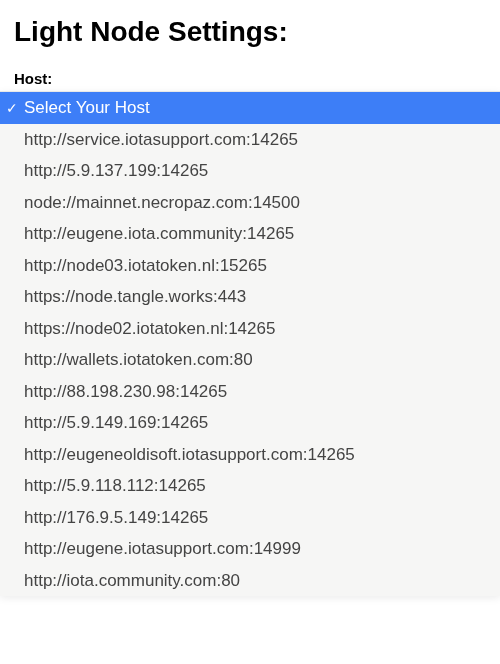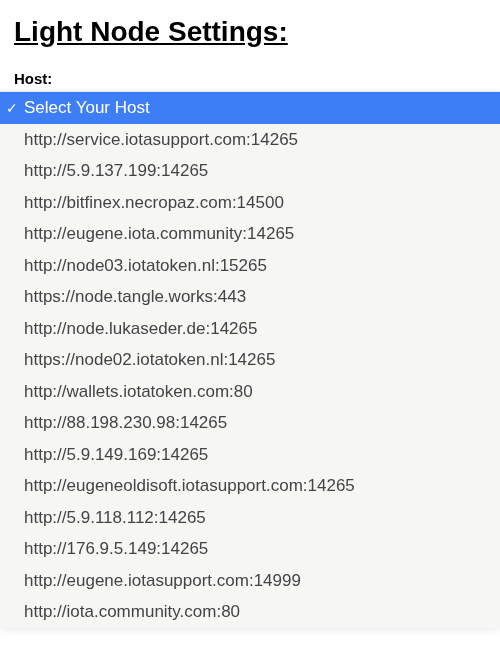--- a/index.html
+++ b/index.html
@@ -15,21 +15,20 @@
       overflow: hidden;
     }
     .container {
       padding: 16px 14px 0 14px;
     }
     .title {
       font-size: 28px;
       font-weight: 700;
       color: #000;
       margin-bottom: 22px;
-      text-decoration: underline;
     }
     .label {
       font-size: 15px;
       font-weight: 700;
       color: #000;
       margin-bottom: 4px;
     }
     .dropdown {
       position: relative;
       margin-left: -14px;
@@ -84,25 +83,24 @@
   <h1 class="title">Light Node Settings:</h1>
   <div class="label">Host:</div>
   <div class="dropdown">
     <div class="left-edge"></div>
     <div class="option selected">
       <span class="checkmark">✓</span>
       <span>Select Your Host</span>
     </div>
     <div class="option"><span>http://service.iotasupport.com:14265</span></div>
     <div class="option"><span>http://5.9.137.199:14265</span></div>
-    <div class="option"><span>http://bitfinex.necropaz.com:14500</span></div>
+    <div class="option"><span>node://mainnet.necropaz.com:14500</span></div>
     <div class="option"><span>http://eugene.iota.community:14265</span></div>
     <div class="option"><span>http://node03.iotatoken.nl:15265</span></div>
     <div class="option"><span>https://node.tangle.works:443</span></div>
-    <div class="option"><span>http://node.lukaseder.de:14265</span></div>
     <div class="option"><span>https://node02.iotatoken.nl:14265</span></div>
     <div class="option"><span>http://wallets.iotatoken.com:80</span></div>
     <div class="option"><span>http://88.198.230.98:14265</span></div>
     <div class="option"><span>http://5.9.149.169:14265</span></div>
     <div class="option"><span>http://eugeneoldisoft.iotasupport.com:14265</span></div>
     <div class="option"><span>http://5.9.118.112:14265</span></div>
     <div class="option"><span>http://176.9.5.149:14265</span></div>
     <div class="option"><span>http://eugene.iotasupport.com:14999</span></div>
     <div class="option"><span>http://iota.community.com:80</span></div>
 

